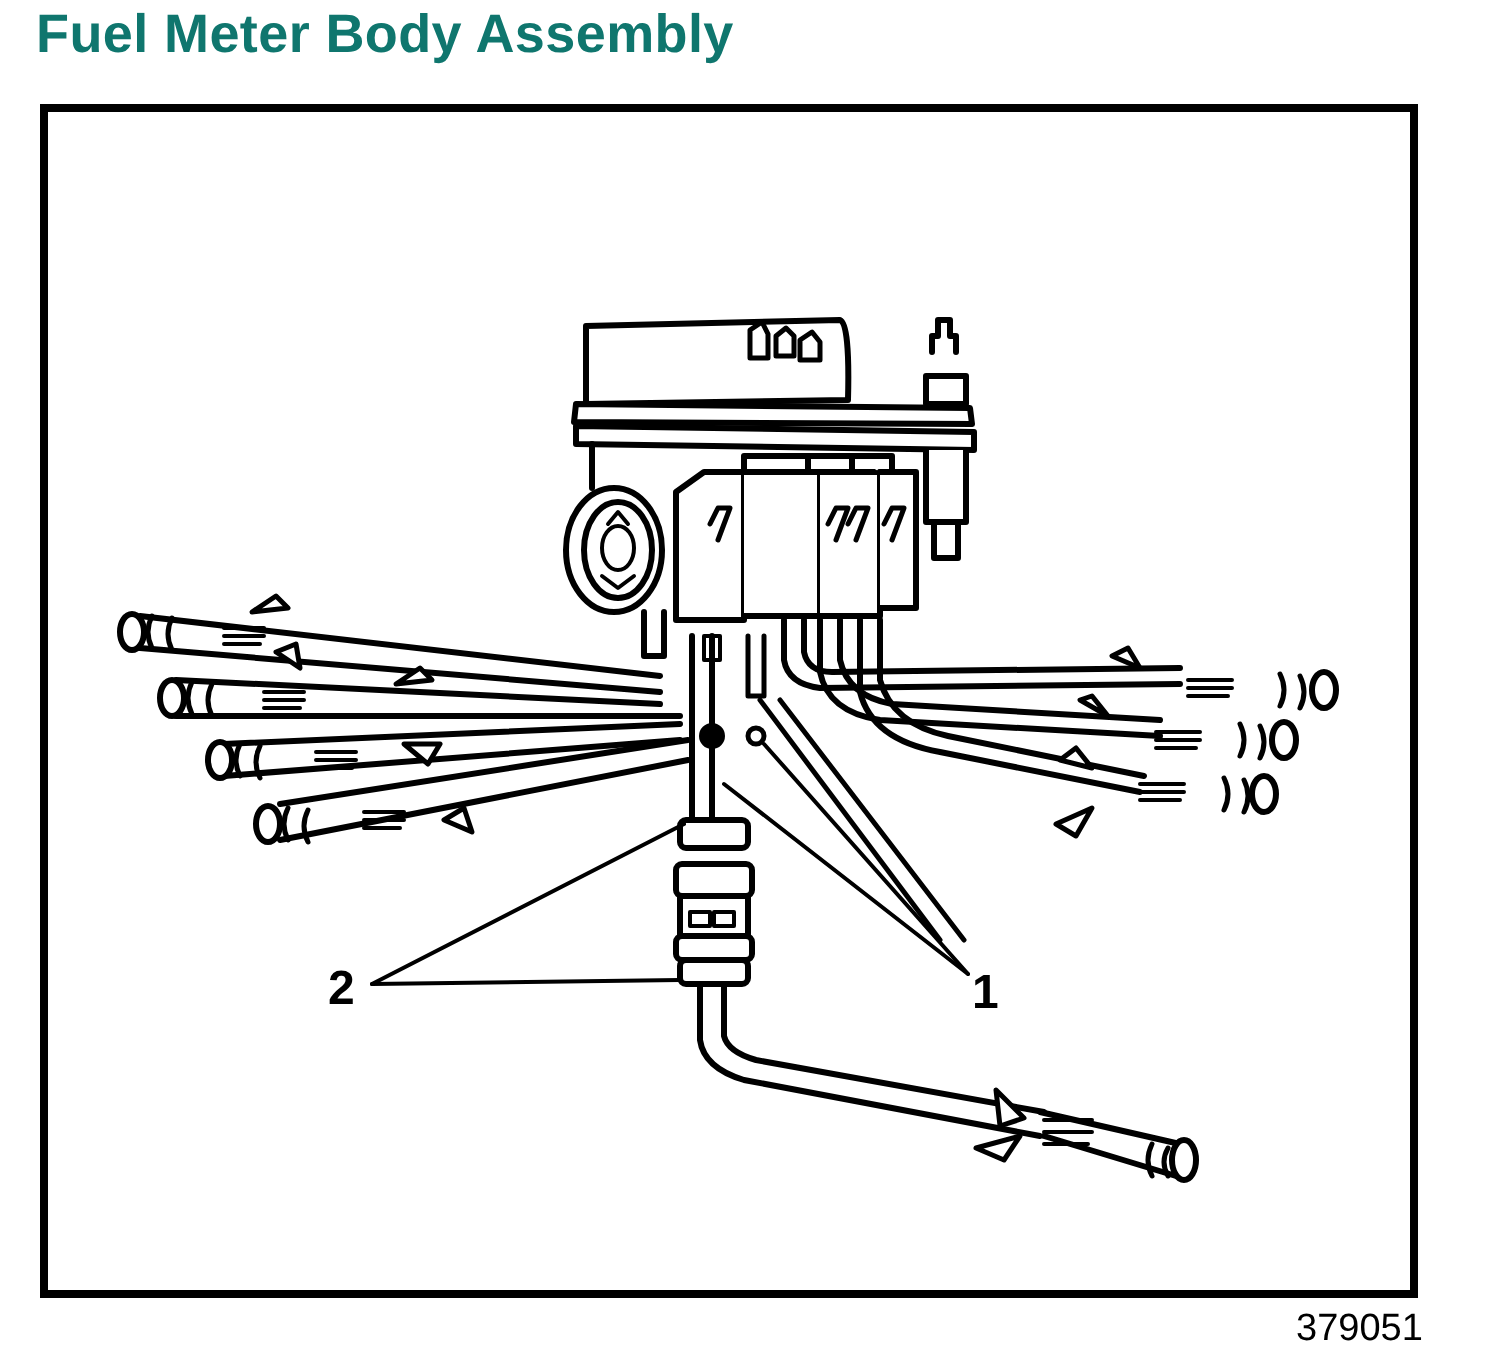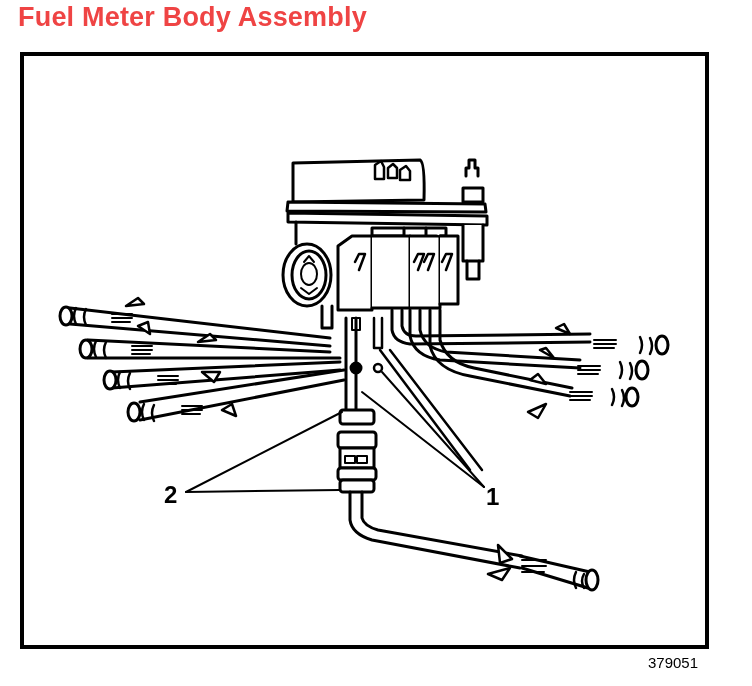--- a/index.html
+++ b/index.html
@@ -1,25 +1,25 @@
 <!DOCTYPE html>
 <html><head>
   <meta charset="utf-8">
   <style>
     html, body { margin: 0; padding: 0; background: #ffffff; }
     body { width: 752px; height: 686px; position: relative; overflow: hidden; font-family: "Liberation Sans", sans-serif; }
     .title {
       position: absolute; left: 18px; top: 2px;
       font-family: "Liberation Sans", sans-serif;
-      font-weight: bold; font-size: 27px; color: #ef4444; letter-spacing: 0.2px;
+      font-weight: bold; font-size: 27px; color: #0f766e; letter-spacing: 0.2px;
     }
     .figure-id {
       position: absolute; left: 648px; top: 654px;
       font-family: "Liberation Sans", sans-serif;
-      font-size: 15px; color: #000;
+      font-size: 19px; color: #000;
     }
     .frame {
       position: absolute; left: 20px; top: 52px; width: 681px; height: 589px;
       border: 4px solid #000; box-sizing: content-box;
     }
     svg.art { position: absolute; left: 0; top: 0; }
     .callout {
       position: absolute; font-family: "Liberation Sans", sans-serif;
       font-weight: bold; font-size: 24px; color: #000;
     }

